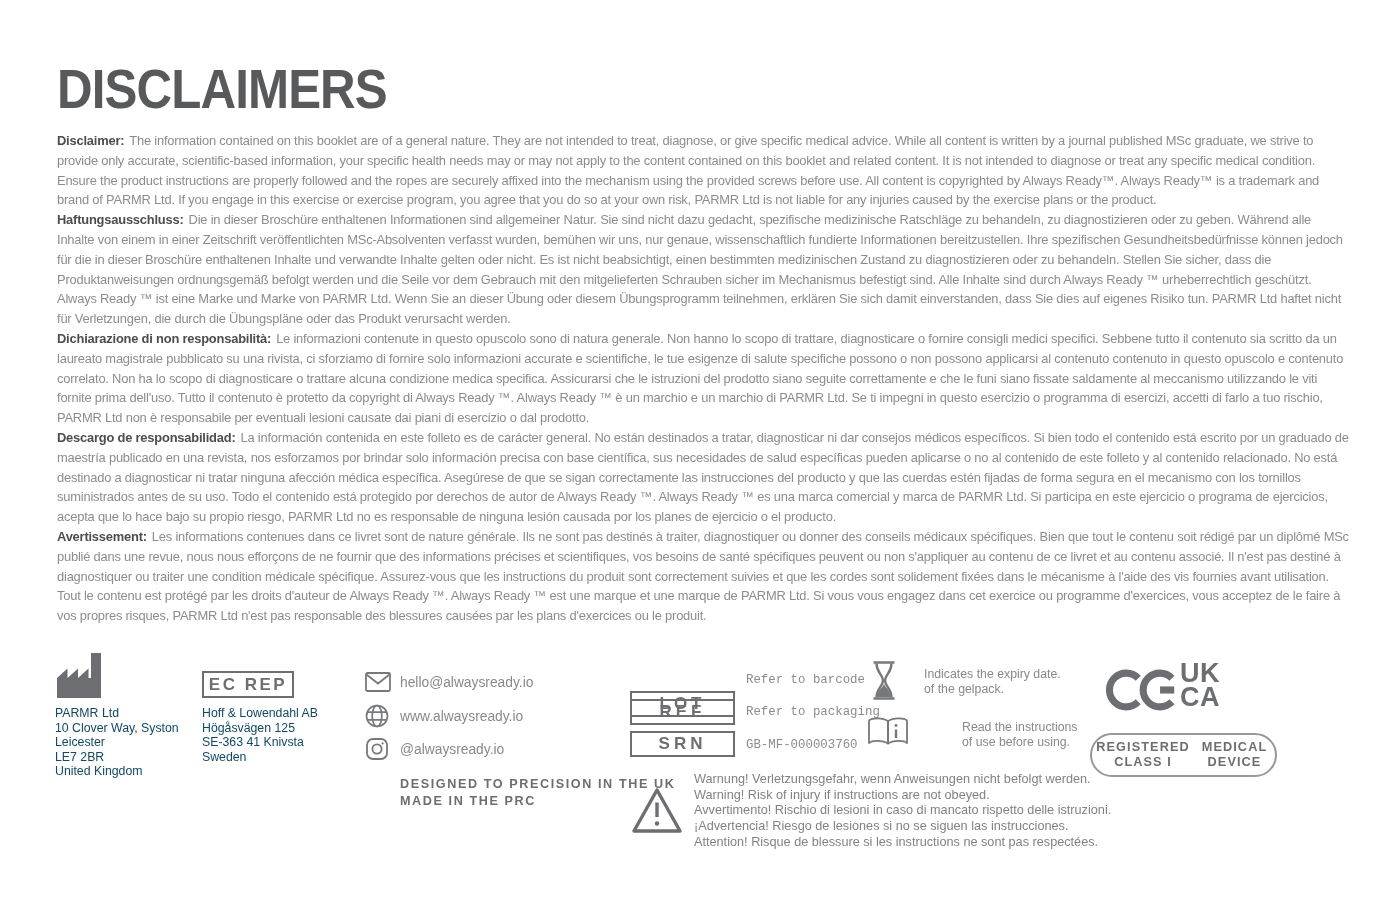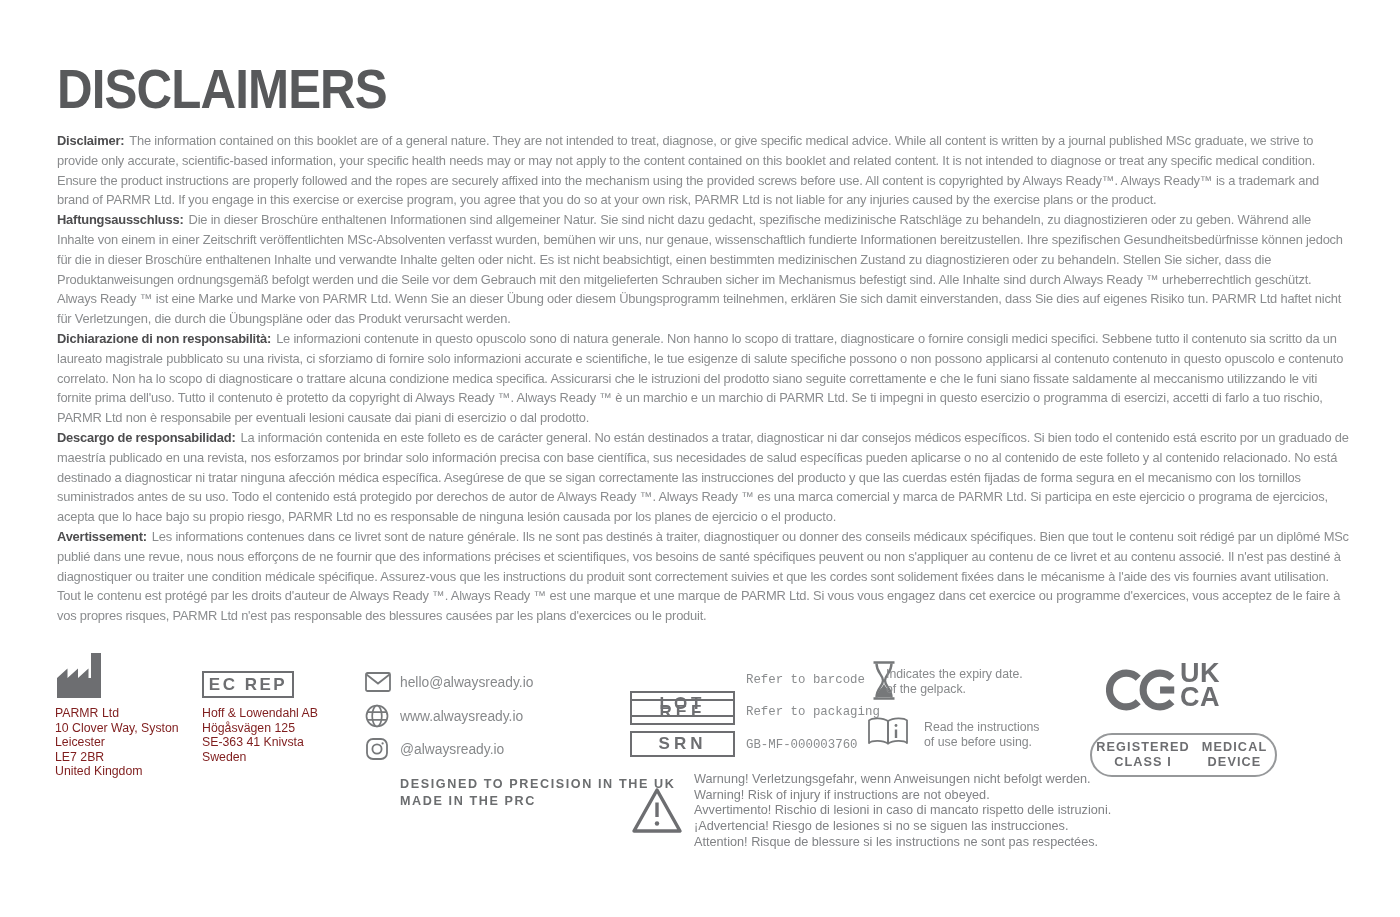--- a/index.html
+++ b/index.html
@@ -29,21 +29,21 @@
     letter-spacing: -0.2px;
     color: #8a8c8e;
     text-align: left;
   }
   .disclaimer-block p { margin: 0; }
   .disclaimer-block strong {
     color: #4d4d4f; font-weight: 700; margin-right: 5px; margin-top: 25px;
   }
 
   
-  .small-gray { font-size: 12.3px; line-height: 14.6px; color: #7f1d1d; }
+  .small-gray { font-size: 12.3px; line-height: 14.6px; color: #0c4a6e; }
   .contact-label { font-size: 13.8px; color: #87898b; }
   .box-label {
     border: 2px solid #6d6e71; color: #6d6e71;
     font-weight: 700; text-align: center;
     display: flex; align-items: center; justify-content: center;
   }
   svg { display: block; }
 
   .ec-rep-box { left: 202px; top: 671px; width: 92px; height: 27px;
     font-size: 17px; letter-spacing: 2.5px; border-width: 2.5px; }
@@ -55,21 +55,21 @@
 
   .origin-line {
     left: 363px; font-size: 12.6px; font-weight: 700;
     letter-spacing: 1.6px; color: #6b6d6f; white-space: nowrap; padding-left: 37px;
   }
 
   .code-box { left: 630px; width: 105px; height: 26px;
     font-size: 17px; letter-spacing: 4px; }
   .code-value { left: 746px; font-size: 12.4px; color: #8a8c8e; white-space: nowrap; font-family: Liberation Mono, monospace; }
 
-  .symbol-text { left: 886px; font-size: 12.3px; line-height: 15.2px; color: #87898b; }
+  .symbol-text { left: 924px; font-size: 12.3px; line-height: 15.2px; color: #87898b; }
 
   .warning-lines { left: 694px; top: 772px;
     font-size: 12.7px; line-height: 15.7px; color: #808285; }
 
   .ukca {
     left: 1180px; top: 661px;
     font-size: 27px; font-weight: 700; line-height: 24px;
     letter-spacing: 0.5px; color: #6d6e71; text-align: left;
   }
   .registered-pill {

